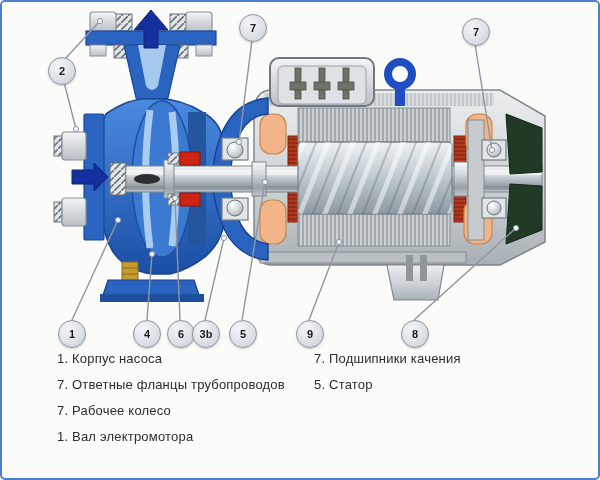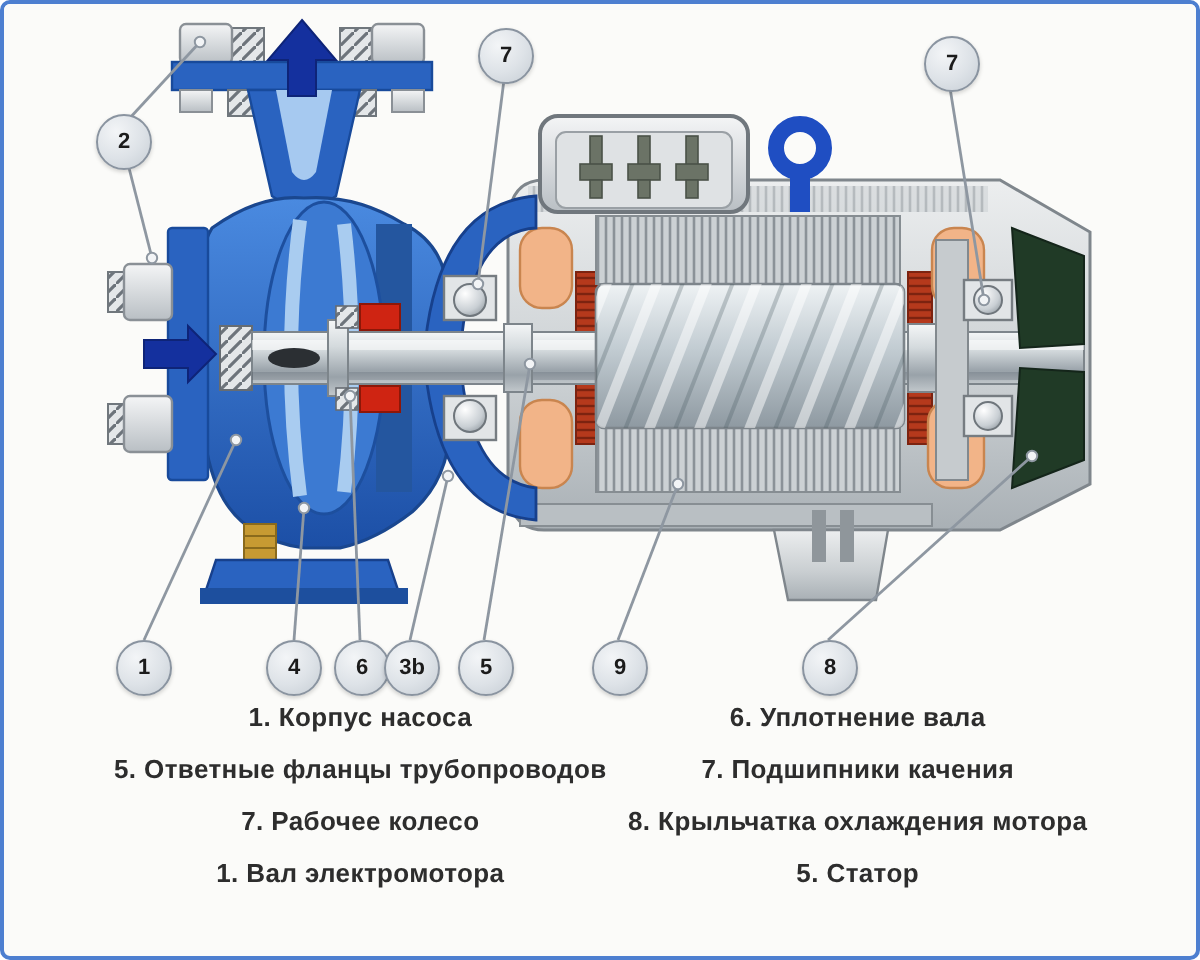--- a/index.html
+++ b/index.html
@@ -14,22 +14,22 @@
     background:radial-gradient(circle at 35% 30%, #f3f5f7 0%, #dde2e7 55%, #c6cdd4 100%);
     border:1px solid #8a94a0;box-shadow:0 1px 2px rgba(0,0,0,.18);
     display:flex;align-items:center;justify-content:center;
     font-weight:bold;font-size:11px;color:#1b1b1b;
   }
   .legend{position:absolute;left:0;top:342px;width:600px;height:136px;}
   .legend ul{list-style:none;margin:0;padding:0;position:absolute;top:7px;}
   .legend ul.col-left{left:55px;}
   .legend ul.col-right{left:312px;}
   .legend li{
-    margin:0 0 10px 0;line-height:16px;font-size:13px;font-weight:bold;
-    color:#2d2d2d;white-space:nowrap;letter-spacing:.2px;text-align:center;
+    margin:0 0 10px 0;line-height:16px;font-size:13px;font-weight:normal;
+    color:#2d2d2d;white-space:nowrap;letter-spacing:.2px;
   }
 </style>
 </head>
 <body>
 
 <div class="frame">
 
   <svg class="diagram" viewBox="0 0 600 340">
     <defs>
       <linearGradient id="gMetalV" x1="0" y1="0" x2="0" y2="1">
@@ -274,25 +274,23 @@
   <div class="callout" style="left:131px;top:318px;">4</div>
   <div class="callout" style="left:165px;top:318px;">6</div>
   <div class="callout" style="left:190px;top:318px;text-align:center;">3b</div>
   <div class="callout" style="left:227px;top:318px;">5</div>
   <div class="callout" style="left:294px;top:318px;">9</div>
   <div class="callout" style="left:399px;top:318px;">8</div>
 
   <div class="legend">
     <ul class="col-left">
       <li>1. Корпус насоса</li>
-      <li>5. Ответные фланцы трубопроводов</li>
+      <li>7. Ответные фланцы трубопроводов</li>
       <li>7. Рабочее колесо</li>
       <li>1. Вал электромотора</li>
     </ul>
     <ul class="col-right">
-      <li>6. Уплотнение вала</li>
       <li>7. Подшипники качения</li>
-      <li>8. Крыльчатка охлаждения мотора</li>
       <li>5. Статор</li>
     </ul>
   </div>
 
 </div>
 
 </body></html>

